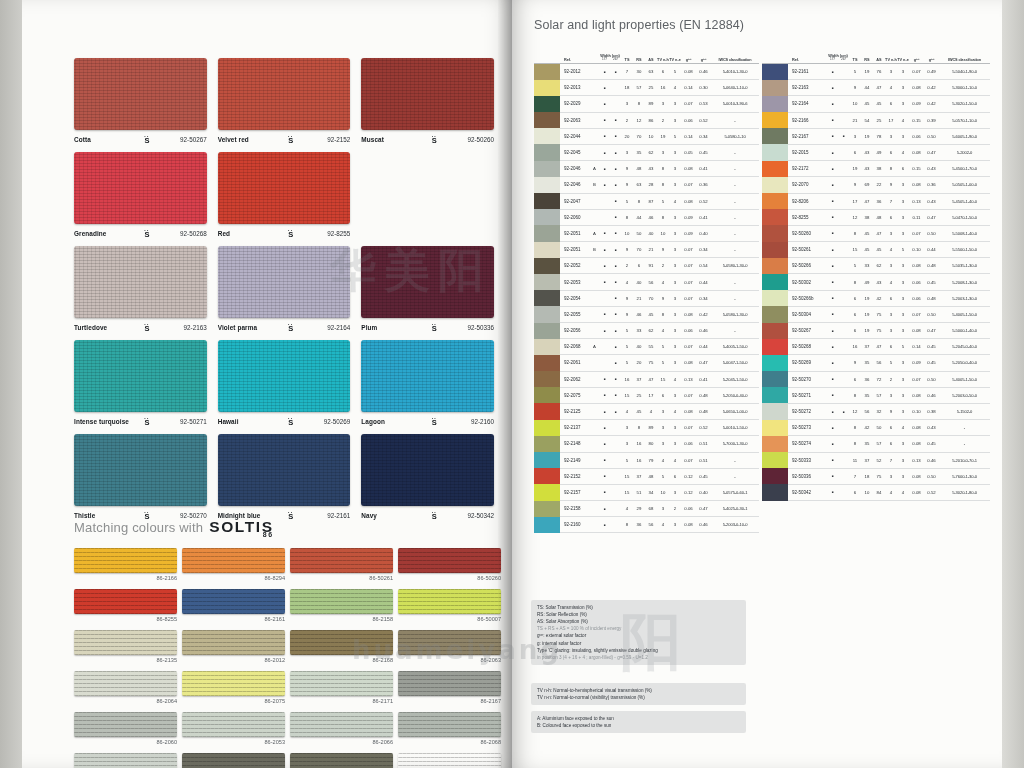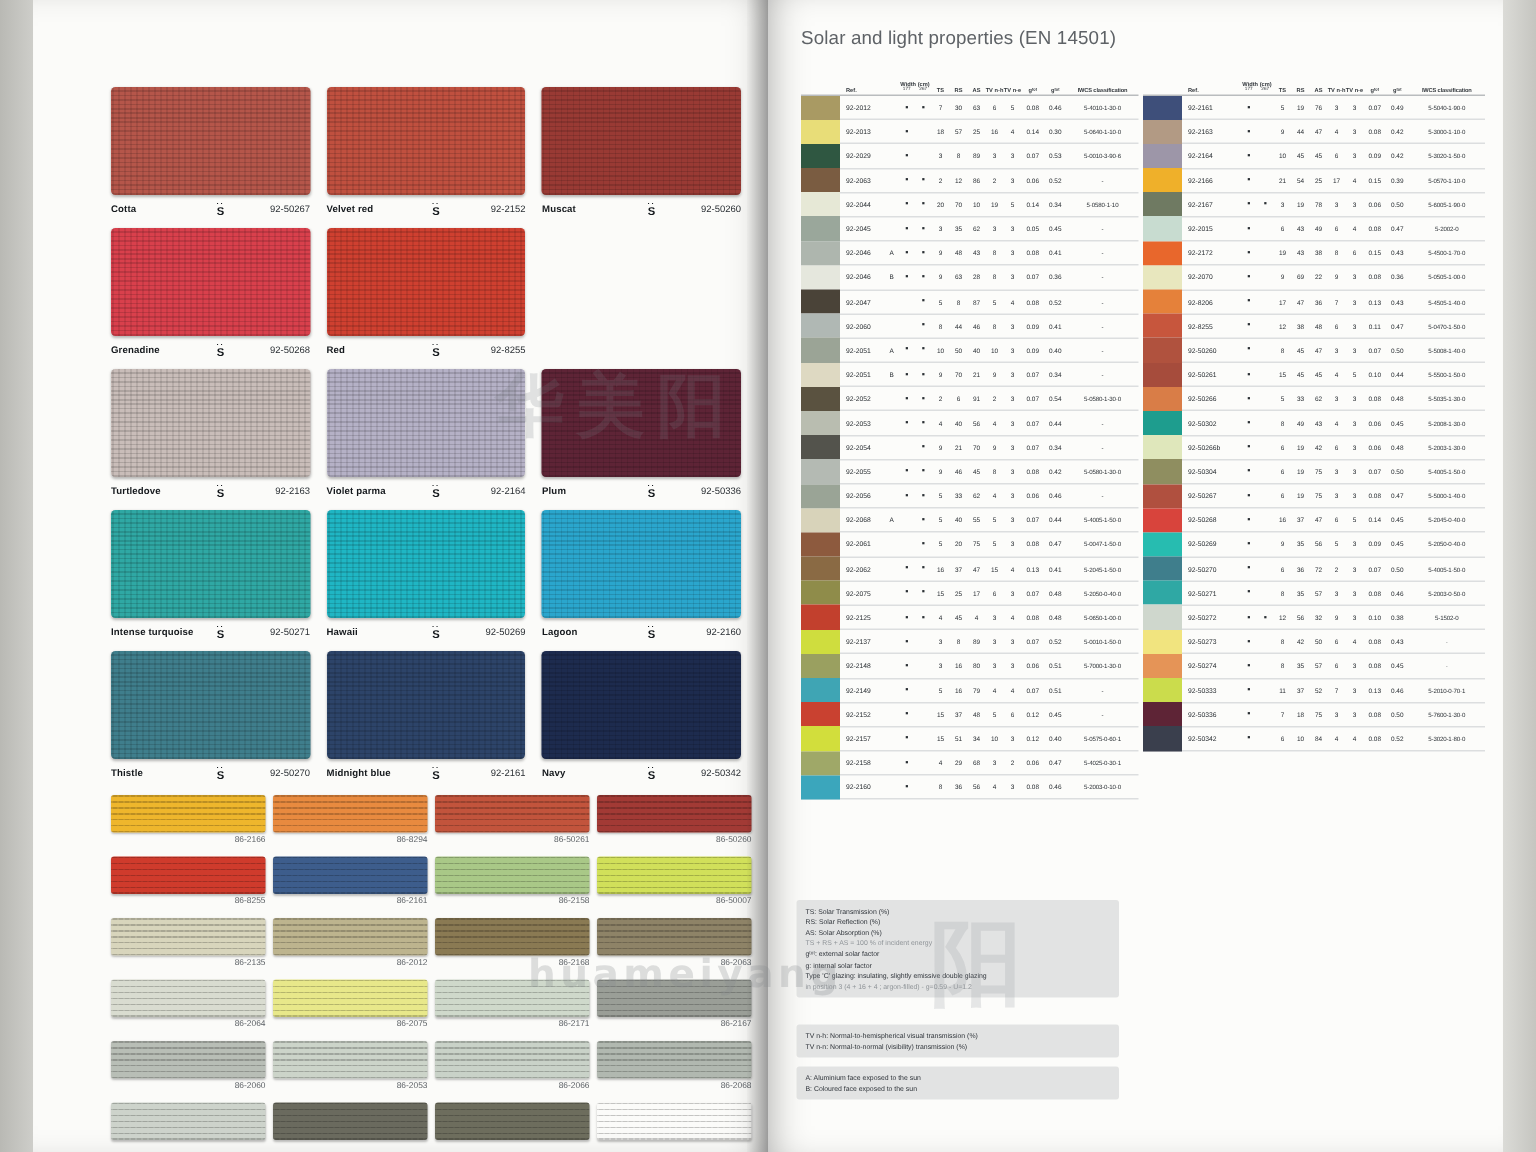--- a/index.html
+++ b/index.html
@@ -225,20 +225,27 @@
             <div class="swatch-meta">
               <span class="sw-name">Navy</span>
               <span class="sw-logo"><small>··</small><span>S</span></span>
               <span class="sw-code">92-50342</span>
             </div>
           </div>
         </div>
       </div>
 
     <div id="matching">
+      <div id="matching-title">
+        <span>Matching colours with</span>
+        <span id="soltis-logo">
+          <span>SOLTIS</span>
+          <span id="soltis-sub">86</span>
+        </span>
+      </div>
       <div id="match-grid">
           <div class="match-cell">
             <div class="match-chip" style="background:#eeb62c"></div>
             <div class="match-code">86-2166</div>
           </div>
           <div class="match-cell">
             <div class="match-chip" style="background:#e88a3f"></div>
             <div class="match-code">86-8294</div>
           </div>
           <div class="match-cell">
@@ -326,21 +333,21 @@
             <div class="match-chip" style="background:transparent"></div>
           </div>
         </div>
     </div>
   </div>
 
   <div id="gutter"></div>
 
   <div class="page" id="page-right"></div>
 
-  <div id="rp-title">Solar and light properties (EN 14501)</div>
+  <div id="rp-title">Solar and light properties (EN 12884)</div>
 
   <div class="solar-table" id="table-a">
       <div class="st-head">
         <div class="st-chip"></div>
         <div class="st-ref hcell" style="text-align:left">Ref.</div>
         <div class="st-face"></div>
         <div class="hcell hw"><span>Width (cm)</span><span class="pair">
             <span>177</span>
             <span>267</span>
           </span></div>

